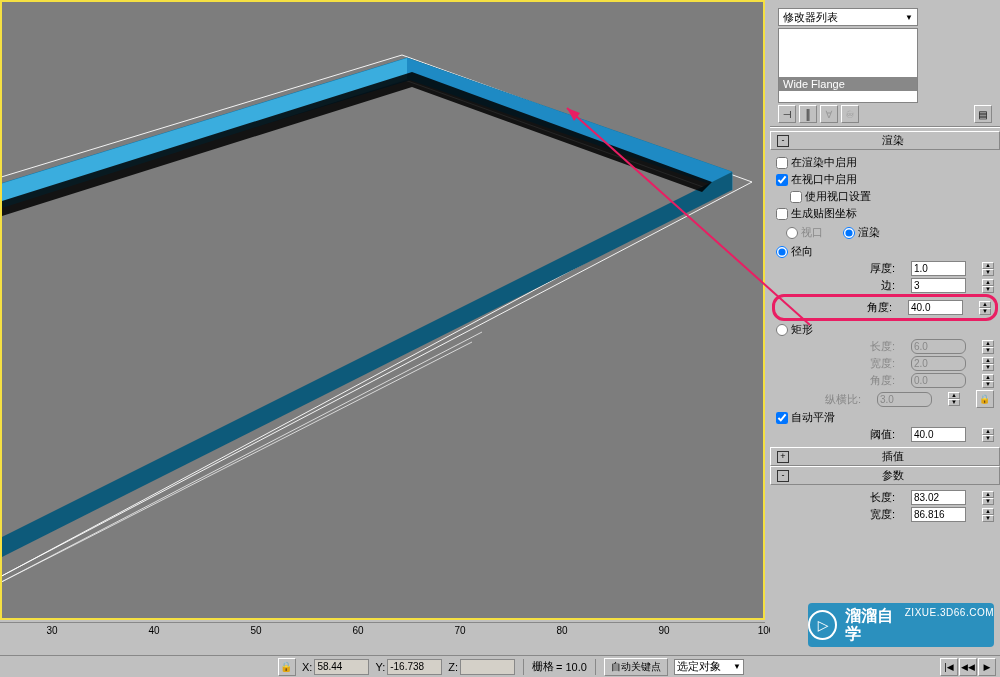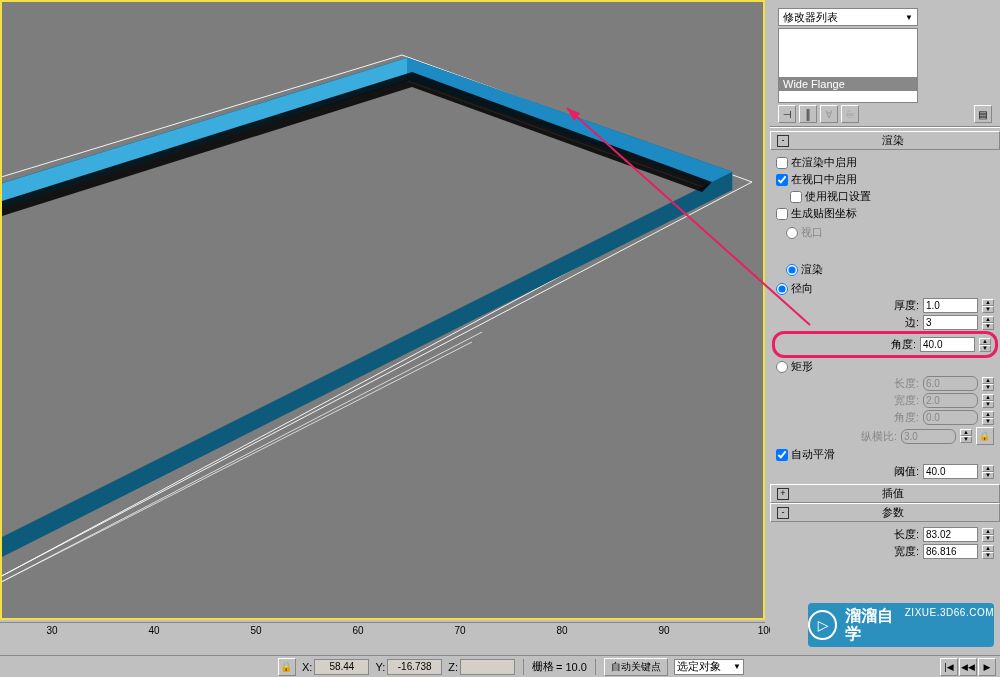--- a/index.html
+++ b/index.html
@@ -25,38 +25,38 @@
     .spacer { flex: 1; }
     .panel-header { background: #c0c0c0; border: 1px solid #888; border-top-color: #fff; border-left-color: #fff; padding: 1px 6px; display: flex; align-items: center; gap: 4px; cursor: pointer; }
     .panel-header .toggle { width: 12px; height: 12px; border: 1px solid #333; display: flex; align-items: center; justify-content: center; font-size: 9px; line-height: 1; }
     .panel-title { flex: 1; text-align: center; }
     
     .panel-body { padding: 4px 6px; }
     .checkrow { display: flex; align-items: center; gap: 3px; padding: 1px 0; }
     .checkrow input[type=checkbox], .checkrow input[type=radio] { width: 12px; height: 12px; }
     .checkrow.disabled { color: #888; }
     
-    .radio-row { display: flex; gap: 20px; padding: 2px 10px; flex-direction: column; }
-    
-    .param-row { display: flex; align-items: center; gap: 4px; padding: 1px 0; justify-content: flex-end; }
+    .radio-row { display: flex; gap: 20px; padding: 2px 10px; }
+    
+    .param-row { display: flex; align-items: center; gap: 16px; padding: 1px 0; justify-content: flex-end; }
     .param-label { width: 40px; text-align: right; }
     .param-input { width: 55px; height: 15px; background: #fff; border: 1px solid #848484; padding: 0 2px; font-size: 10px; }
     .param-input.disabled { background: #c0c0c0; color: #888; border-radius: 6px; }
     .spinner { width: 12px; display: flex; flex-direction: column; }
     .spinner-btn { height: 7px; border: 1px solid #888; border-top-color: #fff; border-left-color: #fff; background: #c0c0c0; font-size: 6px; line-height: 5px; text-align: center; }
     
     .separator-line { border-top: 1px solid #888; border-bottom: 1px solid #fff; margin: 3px 0; }
     
     .highlight-box { border: 3px solid #e91e63; border-radius: 12px; padding: 2px 4px; margin: 0 -4px; }
     
     .arrow-line { position: absolute; pointer-events: none; z-index: 100; }
     
     .status-bar { position: absolute; left: 0; bottom: 0; width: 1000px; height: 22px; background: #c0c0c0; border-top: 1px solid #888; display: flex; align-items: center; padding: 0 4px; gap: 6px; }
     .status-item { display: flex; align-items: center; gap: 2px; }
-    .status-input { width: 55px; height: 16px; background: #d4d0c8; border: 1px solid #888; padding: 0 2px; font-size: 10px; text-align: center; }
+    .status-input { width: 55px; height: 16px; background: #d4d0c8; border: 1px solid #888; padding: 0 2px; font-size: 10px; }
     .status-sep { width: 1px; height: 16px; background: #888; margin: 0 2px; }
     .status-dropdown { width: 70px; height: 16px; background: #fff; border: 1px solid #848484; padding: 0 2px; font-size: 10px; display: flex; justify-content: space-between; align-items: center; }
     
     .logo-watermark { position: absolute; right: 6px; bottom: 30px; width: 186px; height: 44px; background: rgba(30,140,190,0.92); border-radius: 4px; display: flex; align-items: center; justify-content: center; color: #fff; gap: 8px; z-index: 200; }
     .logo-icon { width: 30px; height: 30px; border: 2px solid #fff; border-radius: 50%; display: flex; align-items: center; justify-content: center; font-size: 14px; letter-spacing: -1px; }
     .logo-text { display: flex; flex-direction: row; line-height: 1.1; }
     .logo-main { font-size: 16px; font-weight: bold; }
     .logo-sub { font-size: 10px; letter-spacing: 0.5px; }
     
     .transport-btns { display: flex; gap: 1px; }

